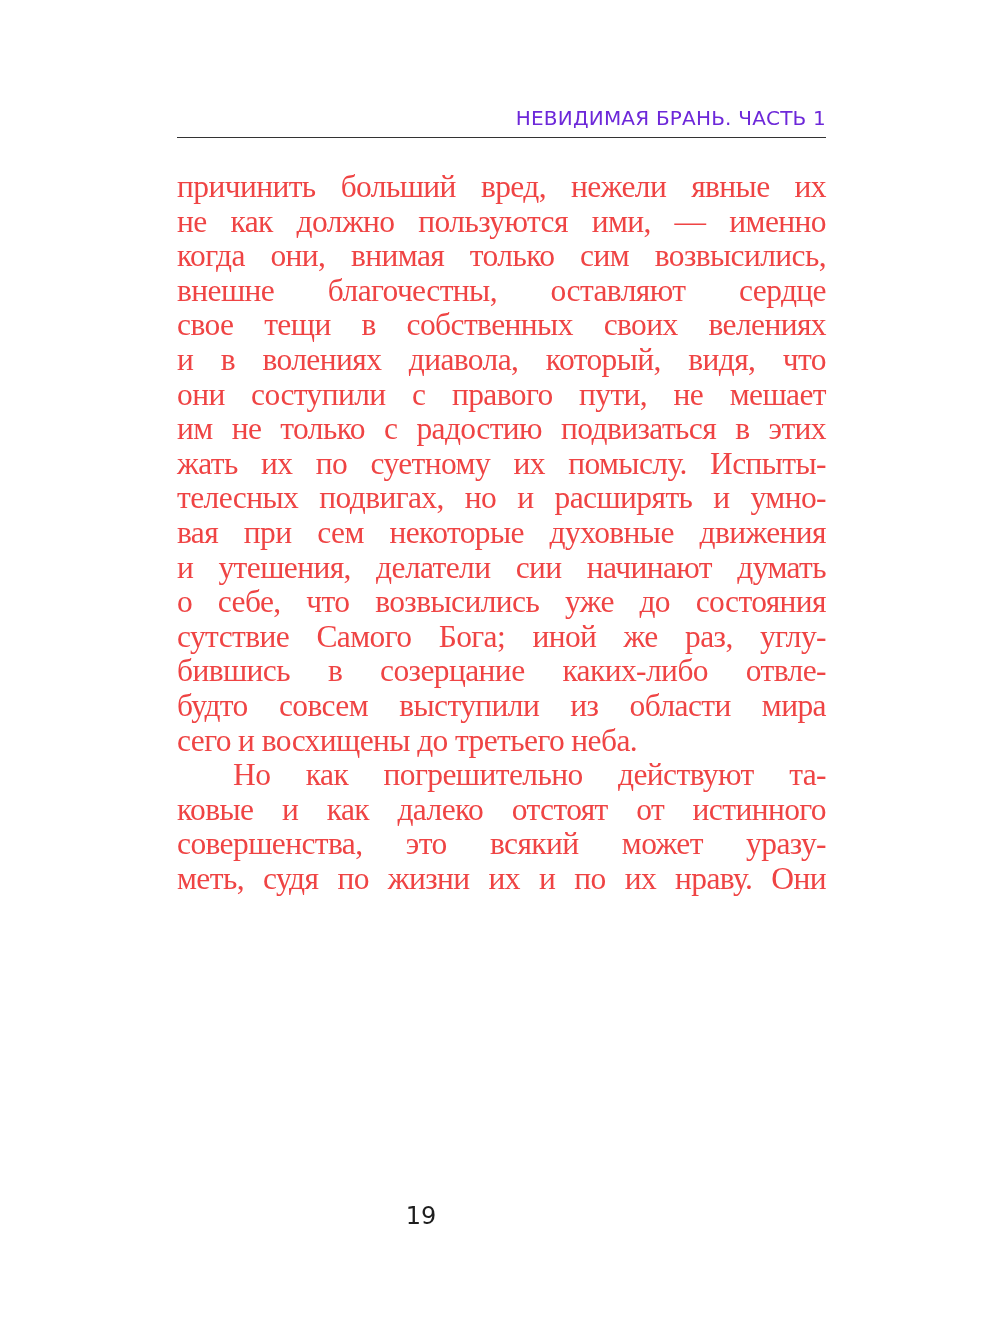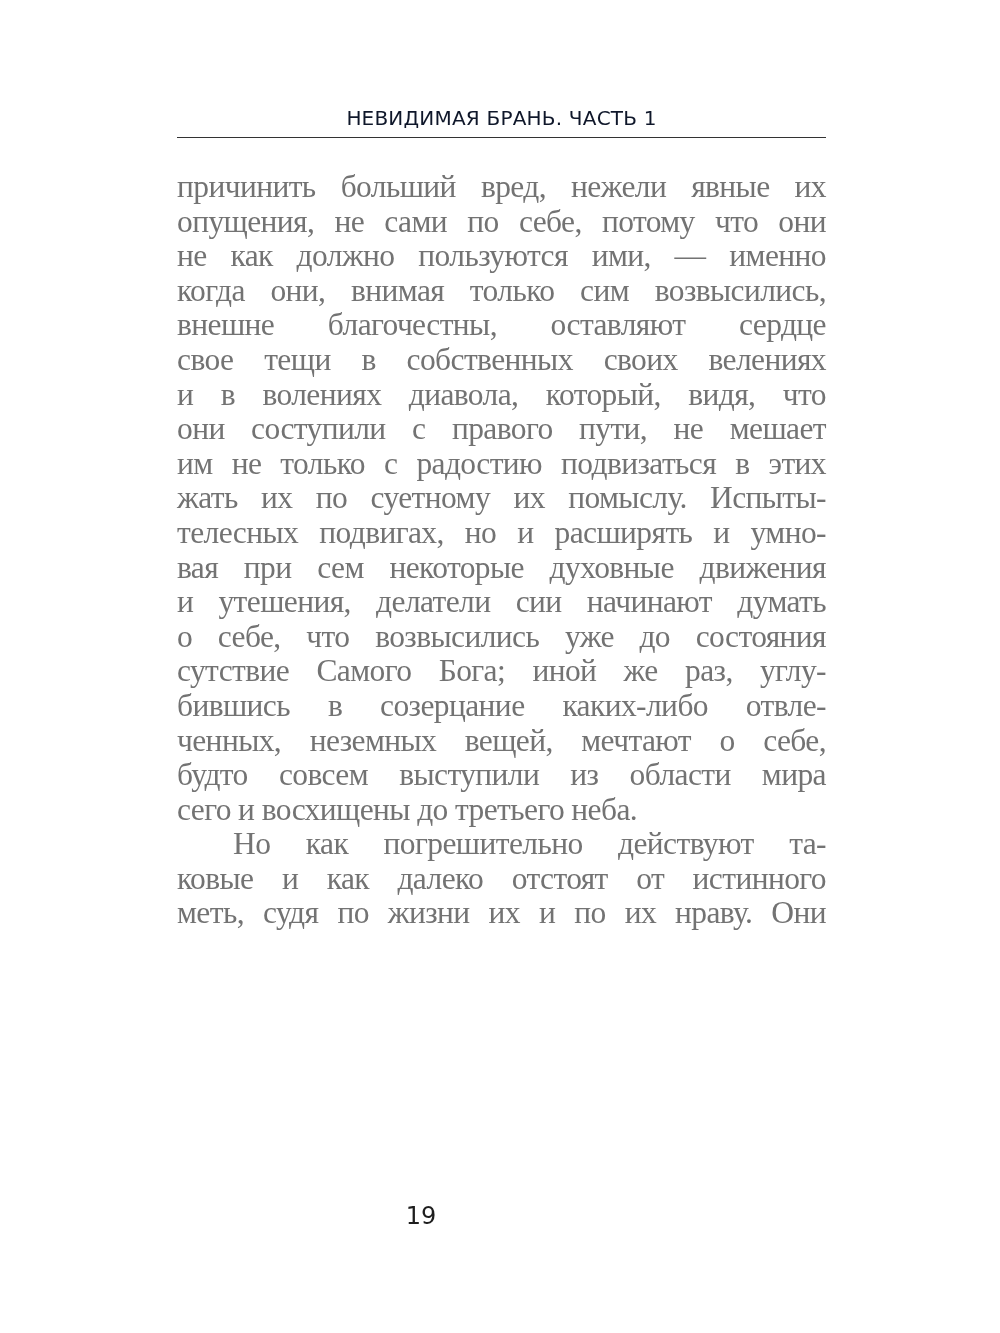--- a/index.html
+++ b/index.html
@@ -18,44 +18,44 @@
       left: 0; top: 0;
       width: 1000px;
       height: 1333px;
       background: #ffffff;
     }
     .running-header {
       position: absolute;
       left: 177px;
       width: 649px;
       top: 101px;
-      text-align: center;
+      text-align: right;
       font-family: "DejaVu Sans", "Liberation Sans", sans-serif;
       font-size: 20px;
       letter-spacing: 0.2px;
-      color: #0f172a;
+      color: #6d28d9;
       line-height: 34px;
     }
     .header-rule {
       position: absolute;
       left: 177px;
       top: 137px;
       width: 649px;
       height: 0;
       border-top: 1.3px solid #333333;
     }
     .body-text {
       position: absolute;
       left: 177px;
       top: 170px;
       width: 649px;
       font-family: "Liberation Serif", "DejaVu Serif", serif;
       font-size: 31.5px;
       line-height: 34.6px;
-      color: #737373;
+      color: #ef4444;
     }
     .line {
       display: block;
       white-space: nowrap;
       text-align: justify;
       text-align-last: justify;
       height: 34.6px;
       letter-spacing: -0.6px;
     }
     .line.last {
@@ -79,38 +79,37 @@
 </head>
 <body>
 
 <div class="page">
 
   <div class="running-header">НЕВИДИМАЯ БРАНЬ. ЧАСТЬ 1</div>
   <div class="header-rule"></div>
 
   <div class="body-text">
     <span class="line">причинить больший вред, нежели явные их</span>
-    <span class="line">опущения, не сами по себе, потому что они</span>
     <span class="line">не как должно пользуются ими, — именно</span>
     <span class="line">когда они, внимая только сим возвысились,</span>
     <span class="line">внешне благочестны, оставляют сердце</span>
     <span class="line">свое тещи в собственных своих велениях</span>
     <span class="line">и в волениях диавола, который, видя, что</span>
     <span class="line">они соступили с правого пути, не мешает</span>
     <span class="line">им не только с радостию подвизаться в этих</span>
     <span class="line">жать их по суетному их помыслу. Испыты-</span>
     <span class="line">телесных подвигах, но и расширять и умно-</span>
     <span class="line">вая при сем некоторые духовные движения</span>
     <span class="line">и утешения, делатели сии начинают думать</span>
     <span class="line">о себе, что возвысились уже до состояния</span>
     <span class="line">сутствие Самого Бога; иной же раз, углу-</span>
     <span class="line">бившись в созерцание каких-либо отвле-</span>
-    <span class="line">ченных, неземных вещей, мечтают о себе,</span>
     <span class="line">будто совсем выступили из области мира</span>
     <span class="line last">сего и восхищены до третьего неба.</span>
     <span class="line indent">Но как погрешительно действуют та-</span>
     <span class="line">ковые и как далеко отстоят от истинного</span>
+    <span class="line">совершенства, это всякий может уразу-</span>
     <span class="line">меть, судя по жизни их и по их нраву. Они</span>
   </div>
 
   <div class="page-number">19</div>
 
 </div>
 
 </body></html>

